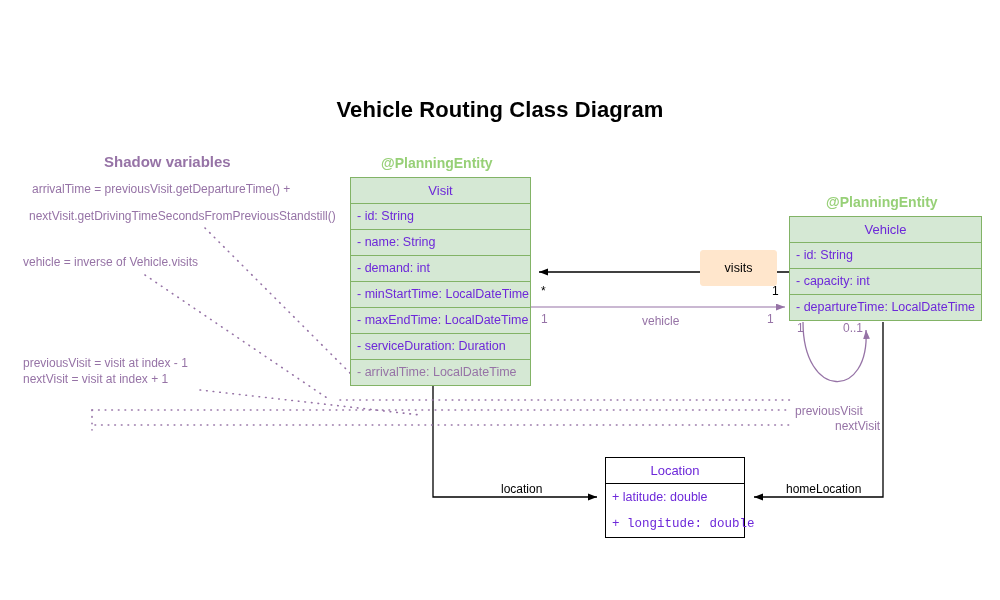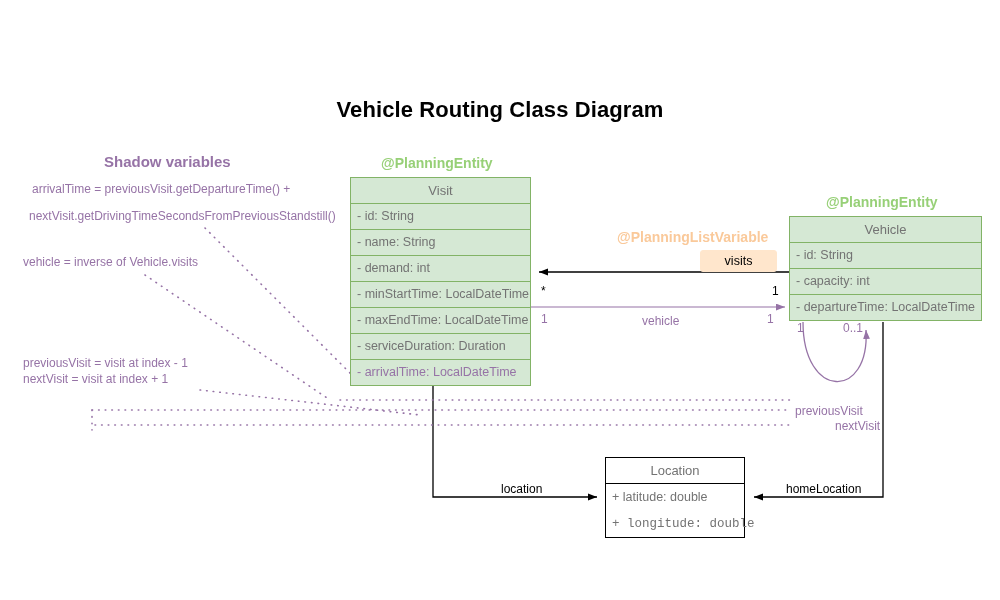--- a/index.html
+++ b/index.html
@@ -45,21 +45,21 @@
     position: absolute;
     box-sizing: border-box;
     background: #d5e8d4;
     border: 1px solid #82b366;
     border-bottom: none;
   }
   .uml-class .row {
     box-sizing: border-box;
     border-bottom: 1px solid #82b366;
     font-size: 12.5px;
-    color: #737373;
+    color: #6d28d9;
     line-height: 1;
     display: flex;
     align-items: center;
     padding-left: 6px;
     height: 26px;
     white-space: nowrap;
   }
   .uml-class .row.title {
     justify-content: center;
     padding-left: 0;
@@ -226,23 +226,22 @@
     <div class="row">- capacity: int</div>
     <div class="row">- departureTime: LocalDateTime</div>
   </div>
 
   <div class="uml-class plain" id="class-location" style="left:605px; top:457px; width:140px;">
     <div class="row title">Location</div>
     <div class="row attr" style="height:27px;">+ latitude: double</div>
     <div class="row attr last" style="height:27px;font-family:Liberation Mono, monospace;">+ longitude: double</div>
   </div>
 
-  <div class="stereotype orange" style="left:617px; top:229px;">@PlanningListVariable</div>
-
-  <div id="visits-badge" style="left:700px; top:250px; width:77px; height:22px;">visits</div>
+
+  <div id="visits-badge" style="left:700px; top:250px; width:77px; height:36px;">visits</div>
 
   <div class="edge-label" style="left:541px; top:285px;">*</div>
 
   <div class="edge-label" style="left:772px; top:285px;">1</div>
 
   <div class="edge-label purple" style="left:541px; top:313px;">1</div>
 
   <div class="edge-label purple" style="left:642px; top:315px;">vehicle</div>
 
   <div class="edge-label purple" style="left:767px; top:313px;">1</div>

